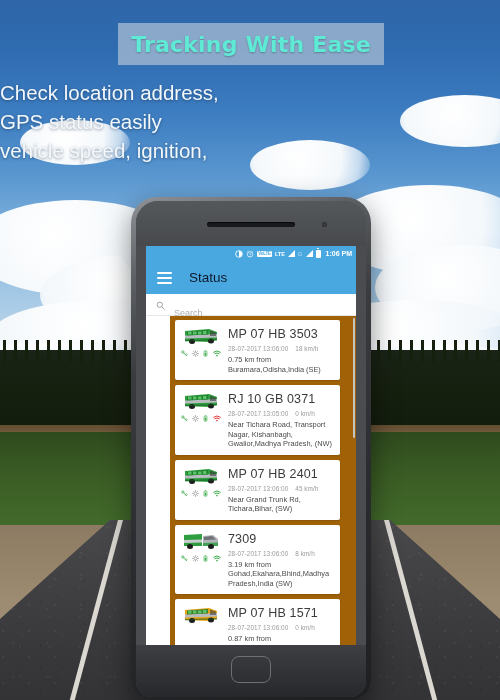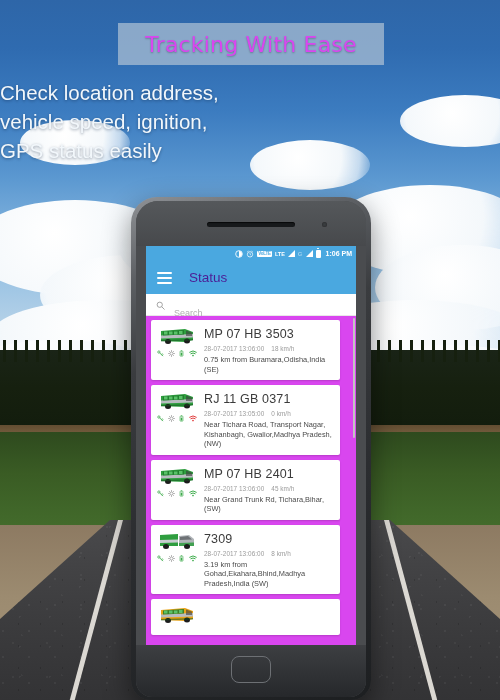--- a/index.html
+++ b/index.html
@@ -73,21 +73,21 @@
   .line-r { left: 384px; transform: skewX(15deg); transform-origin: top center; }
 
   
   .banner {
     position: absolute; left: 118px; top: 23px; width: 266px; height: 42px;
     background: rgba(173,192,212,0.72);
     display: flex; align-items: center; justify-content: center;
   }
   .banner-txt {
     font-family: "DejaVu Sans", sans-serif;
-    font-size: 22px; font-weight: normal; color: #d946ef;
+    font-size: 22px; font-weight: bold; color: #5eead4;
     letter-spacing: .2px; text-shadow: 0 1px 2px rgba(0,0,0,.28);
     white-space: nowrap;
   }
   .subhead {
     position: absolute; left: 0; top: 78px; width: 500px;
     color: #f2f7fb; font-size: 20.5px; line-height: 29px;
     text-shadow: 0 1px 3px rgba(10,30,60,.45);
   }
   .subhead div { white-space: nowrap; }
 
@@ -151,33 +151,33 @@
   .batt { width: 5px; height: 8px; background: #fff; border-radius: 1px; position: relative; }
   .batt::before { content:""; position:absolute; left:1.3px; top:-1.6px; width:2.4px; height:1.4px; background:#fff; border-radius:1px; }
 
   
   .appbar {
     height: 33px; background: #4aa8e0; display: flex; align-items: center;
     padding-left: 11px; gap: 17px;
   }
   .hamburger { width: 15px; display: flex; flex-direction: column; gap: 3px; cursor: pointer; }
   .hamburger span { display: block; height: 2px; background: #fff; border-radius: 1px; }
-  .appbar-title { color: #4c1d95; font-size: 13.5px; font-weight: normal; }
+  .appbar-title { color: #0f172a; font-size: 13.5px; font-weight: normal; }
 
   
   .searchbar {
     height: 22px; background: #fff; display: flex; align-items: center;
     padding-left: 10px; gap: 9px; border-bottom: 1px solid #e8e8e8;
   }
   .search-ph { color: #b0b0b0; font-size: 9px; margin-top: 17px; }
 
   
   .list {
-    position: relative; height: 344px; background: #d946ef;
-    padding: 4px 16px 0 5px; overflow: hidden;
+    position: relative; height: 344px; background: #a16207;
+    padding: 4px 16px 0 5px; overflow: hidden; margin-left: 24px;
   }
   .card {
     background: #fff; border-radius: 2px; margin-bottom: 5px;
     box-shadow: 0 1px 2px rgba(0,0,0,.16);
     padding: 6px 7px 6px 6px; display: flex; gap: 7px; position: relative;
   }
   .vcol { width: 40px; flex: 0 0 40px; display: flex; flex-direction: column; align-items: center; gap: 4px; }
   .vehicle { width: 38px; height: 20px; position: relative; }
   .icons-row { display: flex; gap: 3.5px; align-items: center; }
   .tcol { flex: 1; min-width: 0; padding-top: 1px; }
@@ -219,22 +219,22 @@
   </div>
   <div class="line-l"></div>
   <div class="line-r"></div>
 </div>
 
 <div class="banner">
   <div class="banner-txt">Tracking With Ease</div>
 </div>
 <div class="subhead">
   <div>Check location address,</div>
+  <div>GPS status easily</div>
   <div>vehicle speed, ignition,</div>
-  <div>GPS status easily</div>
 </div>
 
 <div class="phone">
   <div class="phone-inner">
     <div class="phone-top">
       <div class="speaker"></div>
       <div class="camdot"></div>
     </div>
 
     <div class="screen">
@@ -377,21 +377,21 @@
                 <span style="display: flex;">
                   <svg width="8" height="7" viewBox="0 0 24 20">
                     <path d="M2 6 A16 16 0 0 1 22 6" fill="none" stroke="#e03b3b" stroke-width="3" stroke-linecap="round"></path>
                     <path d="M5.5 10.5 A11 11 0 0 1 18.5 10.5" fill="none" stroke="#e03b3b" stroke-width="3" stroke-linecap="round"></path>
                     <circle cx="12" cy="16" r="2.6" fill="#e03b3b"></circle>
                   </svg>
                 </span>
               </div>
             </div>
             <div class="tcol">
-              <div class="plate">RJ 11 GB 0371</div>
+              <div class="plate">RJ 10 GB 0371</div>
               <div class="meta"><span>28-07-2017 13:05:00</span><span class="sp">0 km/h</span></div>
               <div class="addr">Near Tichara Road, Transport Nagar, Kishanbagh, Gwalior,Madhya Pradesh, (NW)</div>
             </div>
           </div>
           <div class="card">
             <div class="vcol">
               <div class="vehicle"><svg width="38" height="20" viewBox="0 0 76 40">
                   <path d="M6 10 L54 6 L70 12 L70 28 L54 32 L6 30 Z" fill="#2f9e3f"></path>
                   <path d="M6 19 L70 16 L70 23 L6 25 Z" fill="#b8bcc0"></path>
                   <path d="M10 11 L52 8 L52 17 L10 19 Z" fill="#1f7a2c" opacity=".85"></path>
@@ -501,20 +501,25 @@
                   <rect x="22" y="11" width="7" height="6" fill="#5fc96f" opacity=".9"></rect>
                   <rect x="32" y="11" width="7" height="6" fill="#5fc96f" opacity=".9"></rect>
                   <rect x="42" y="10" width="7" height="6" fill="#5fc96f" opacity=".9"></rect>
                   <path d="M56 9 L68 13 L68 20 L56 20 Z" fill="#3c3c3c" opacity=".6"></path>
                   <ellipse cx="20" cy="31" rx="6" ry="5" fill="#1c1c1c"></ellipse>
                   <ellipse cx="58" cy="30" rx="6" ry="5" fill="#1c1c1c"></ellipse>
                   <path d="M6 28 L70 26 L70 29 L6 31 Z" fill="#155a20" opacity=".55"></path>
                 </svg></div>
               <div class="icons-row"></div>
             </div>
+            <div class="tcol">
+              <div class="plate">MP 07 HB 1571</div>
+              <div class="meta"><span>28-07-2017 13:06:00</span><span class="sp">0 km/h</span></div>
+              <div class="addr">0.87 km from Morena,Tichara,Morena,Madhya</div>
+            </div>
           </div>
         </div>
 
     </div>
 
     <div class="phone-bottom">
       <div class="homebtn"></div>
     </div>
   </div>
 </div>

